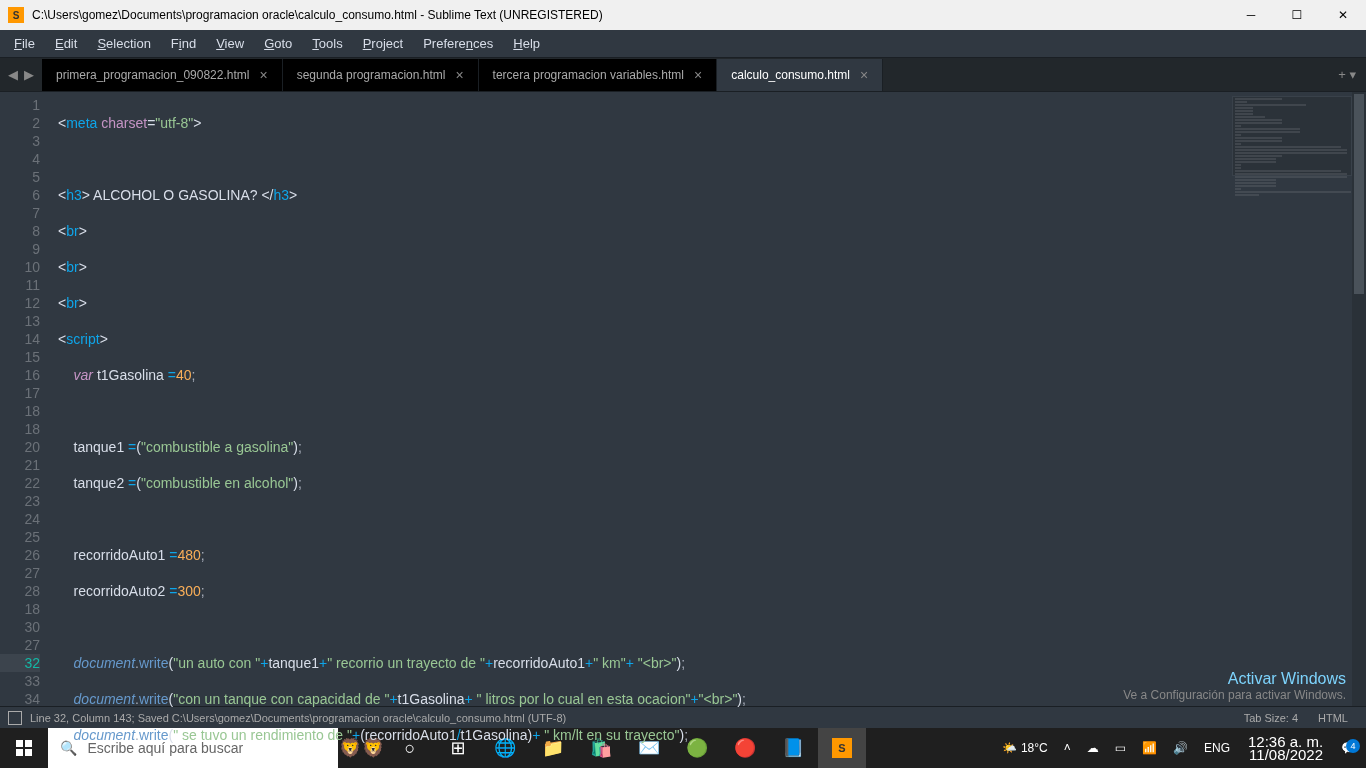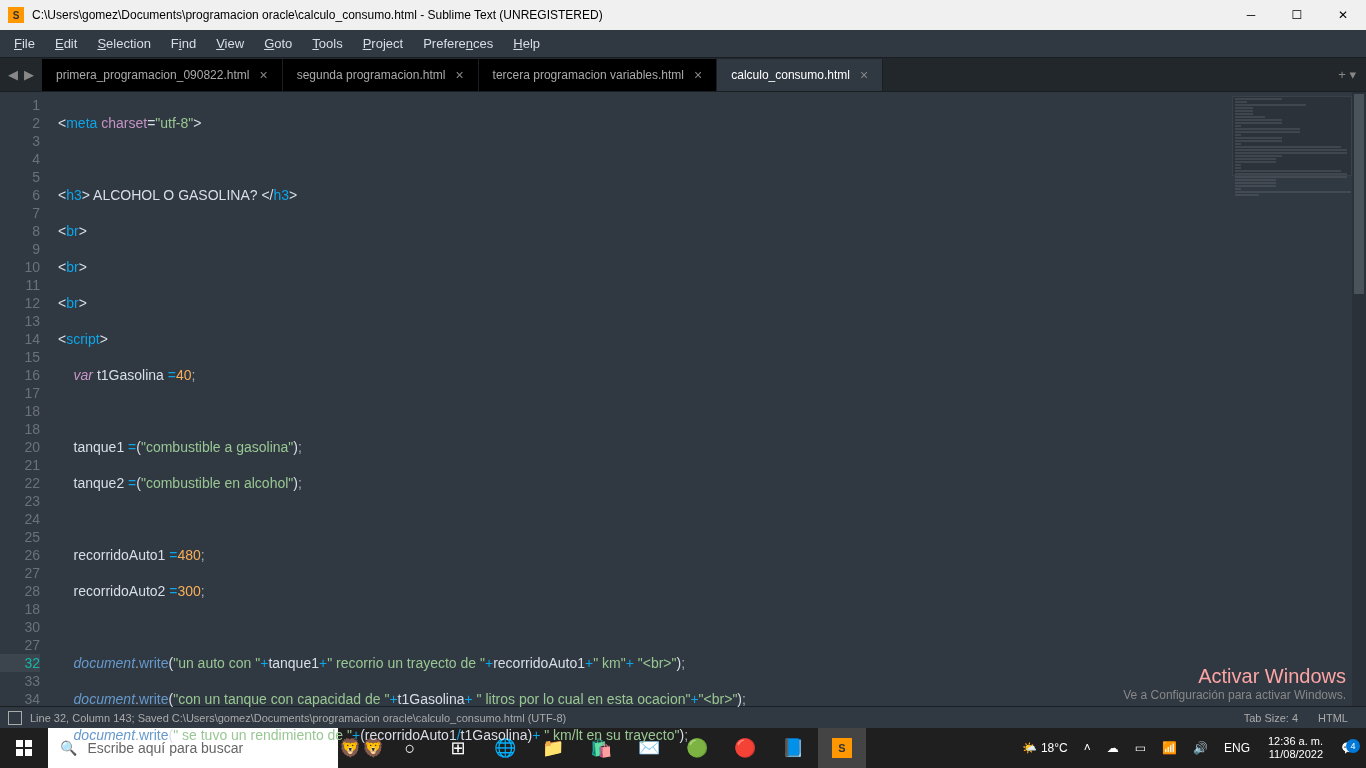--- a/index.html
+++ b/index.html
@@ -32,23 +32,23 @@
 .statusbar { background: #303841; height: 22px; display: flex; align-items: center; padding: 0 8px; font-size: 11px; color: #aaa; border-top: 1px solid #1a1f24; }
 .statusbar .sicon { width: 14px; height: 14px; border: 1px solid #aaa; margin-right: 8px; }
 .statusbar .spacer { flex: 1; }
 .statusbar .sitem { padding: 0 10px; text-align: center; }
 .taskbar { background: #1f1f1f; height: 40px; display: flex; align-items: center; }
 .taskbar .start { width: 48px; height: 40px; display: flex; align-items: center; justify-content: center; color: #fff; }
 .taskbar .search { flex: 0 0 290px; background: #fff; height: 40px; display: flex; align-items: center; padding: 0 12px; color: #666; font-size: 14px; gap: 10px; }
 .taskbar .tbicon { width: 48px; height: 40px; display: flex; align-items: center; justify-content: center; color: #fff; font-size: 18px; }
 .taskbar .tray { margin-left: auto; display: flex; align-items: center; gap: 4px; padding-right: 4px; }
 .taskbar .tray .titem { padding: 0 6px; color: #fff; font-size: 12px; display: flex; align-items: center; gap: 4px; }
-.taskbar .tray .clock { text-align: right; font-size: 11px; line-height: 13px; padding: 0 8px; color: #fff; }
+.taskbar .tray .clock { text-align: right; font-size: 15px; line-height: 13px; padding: 0 8px; color: #fff; }
 .watermark { position: absolute; right: 20px; bottom: 4px; color: #8a8a8a; text-align: right; pointer-events: none; }
-.watermark .w1 { font-size: 20px; color: #fca5a5; }
+.watermark .w1 { font-size: 16px; color: #7dd3fc; }
 .watermark .w2 { font-size: 12px; color: #888; }
 
 .t-red { color: #0ea5e9; margin-top: 40px; }
 .t-orange { color: #f9ae58; }
 .t-green { color: #99c794; }
 .t-blue { color: #6699cc; }
 .t-purple { color: #c594c5; }
 .t-white { color: #d8dee9; }
 .t-gray { color: #a6acb9; }
 .t-italic { font-style: italic; }

